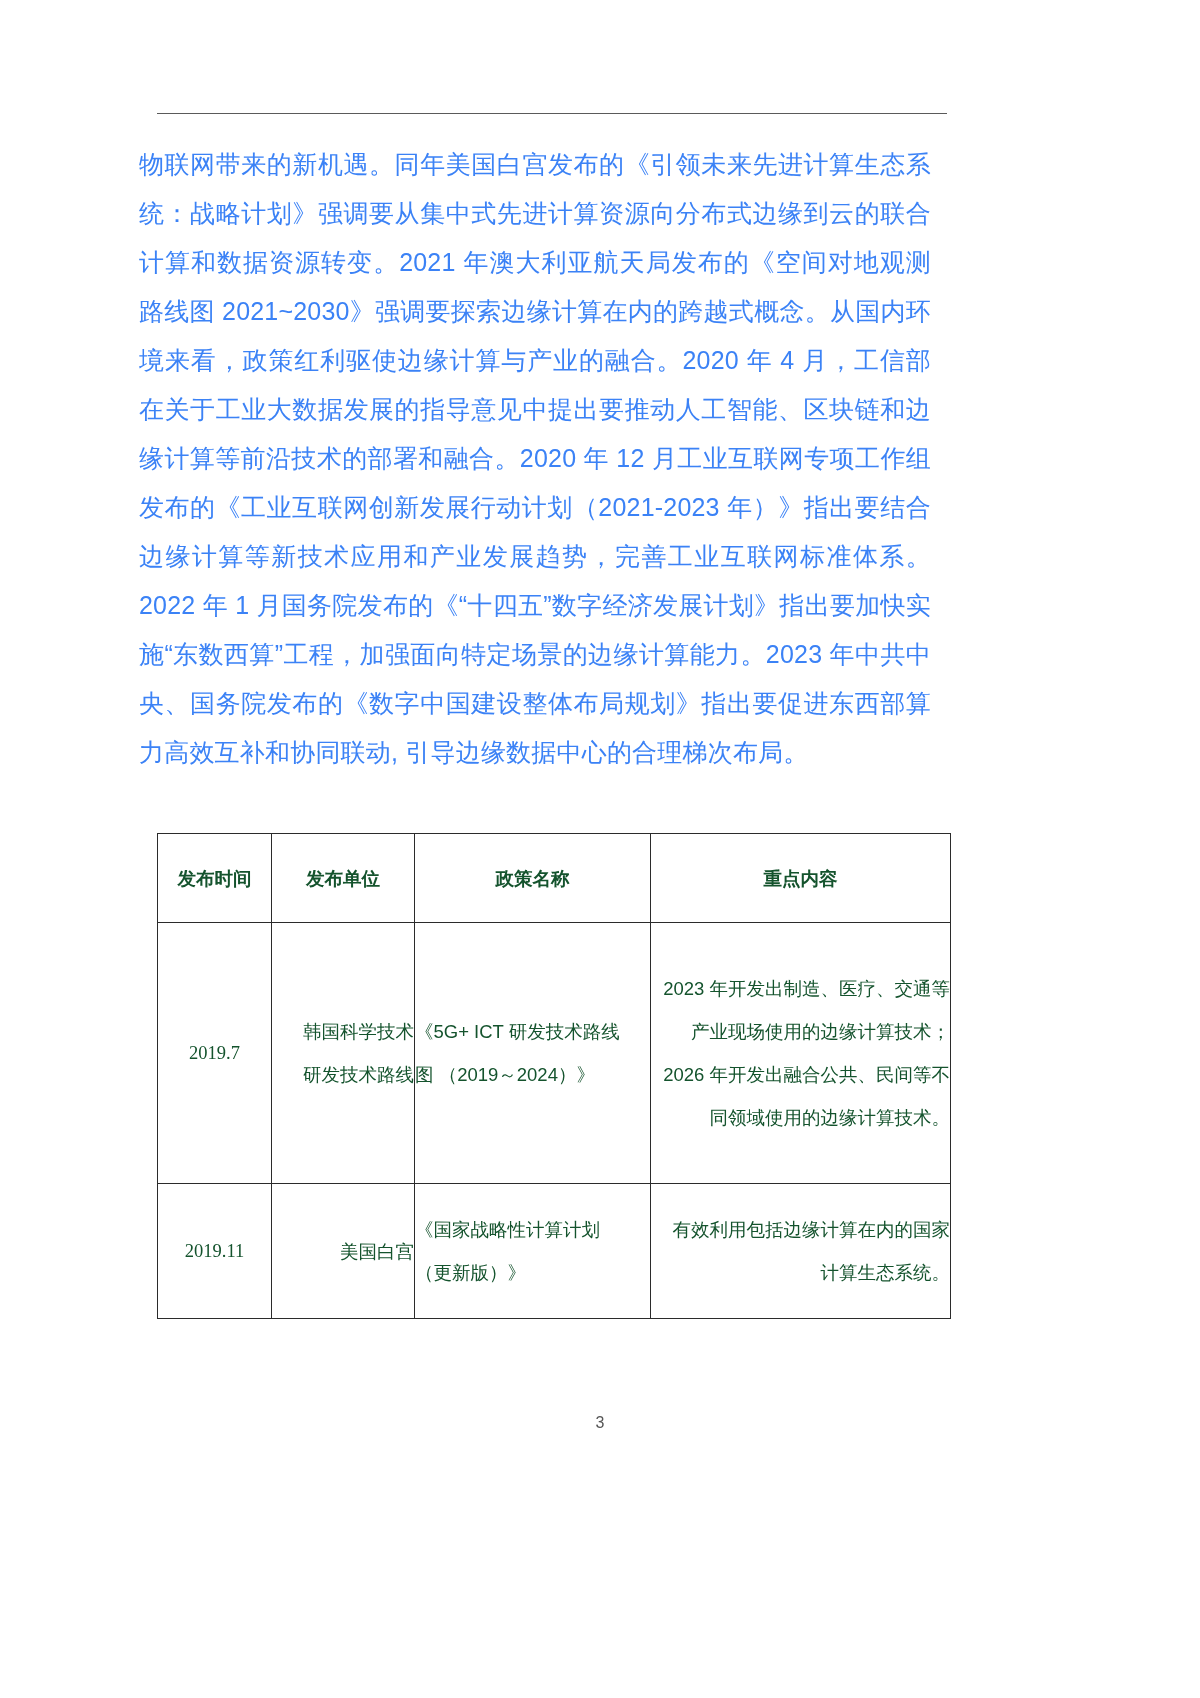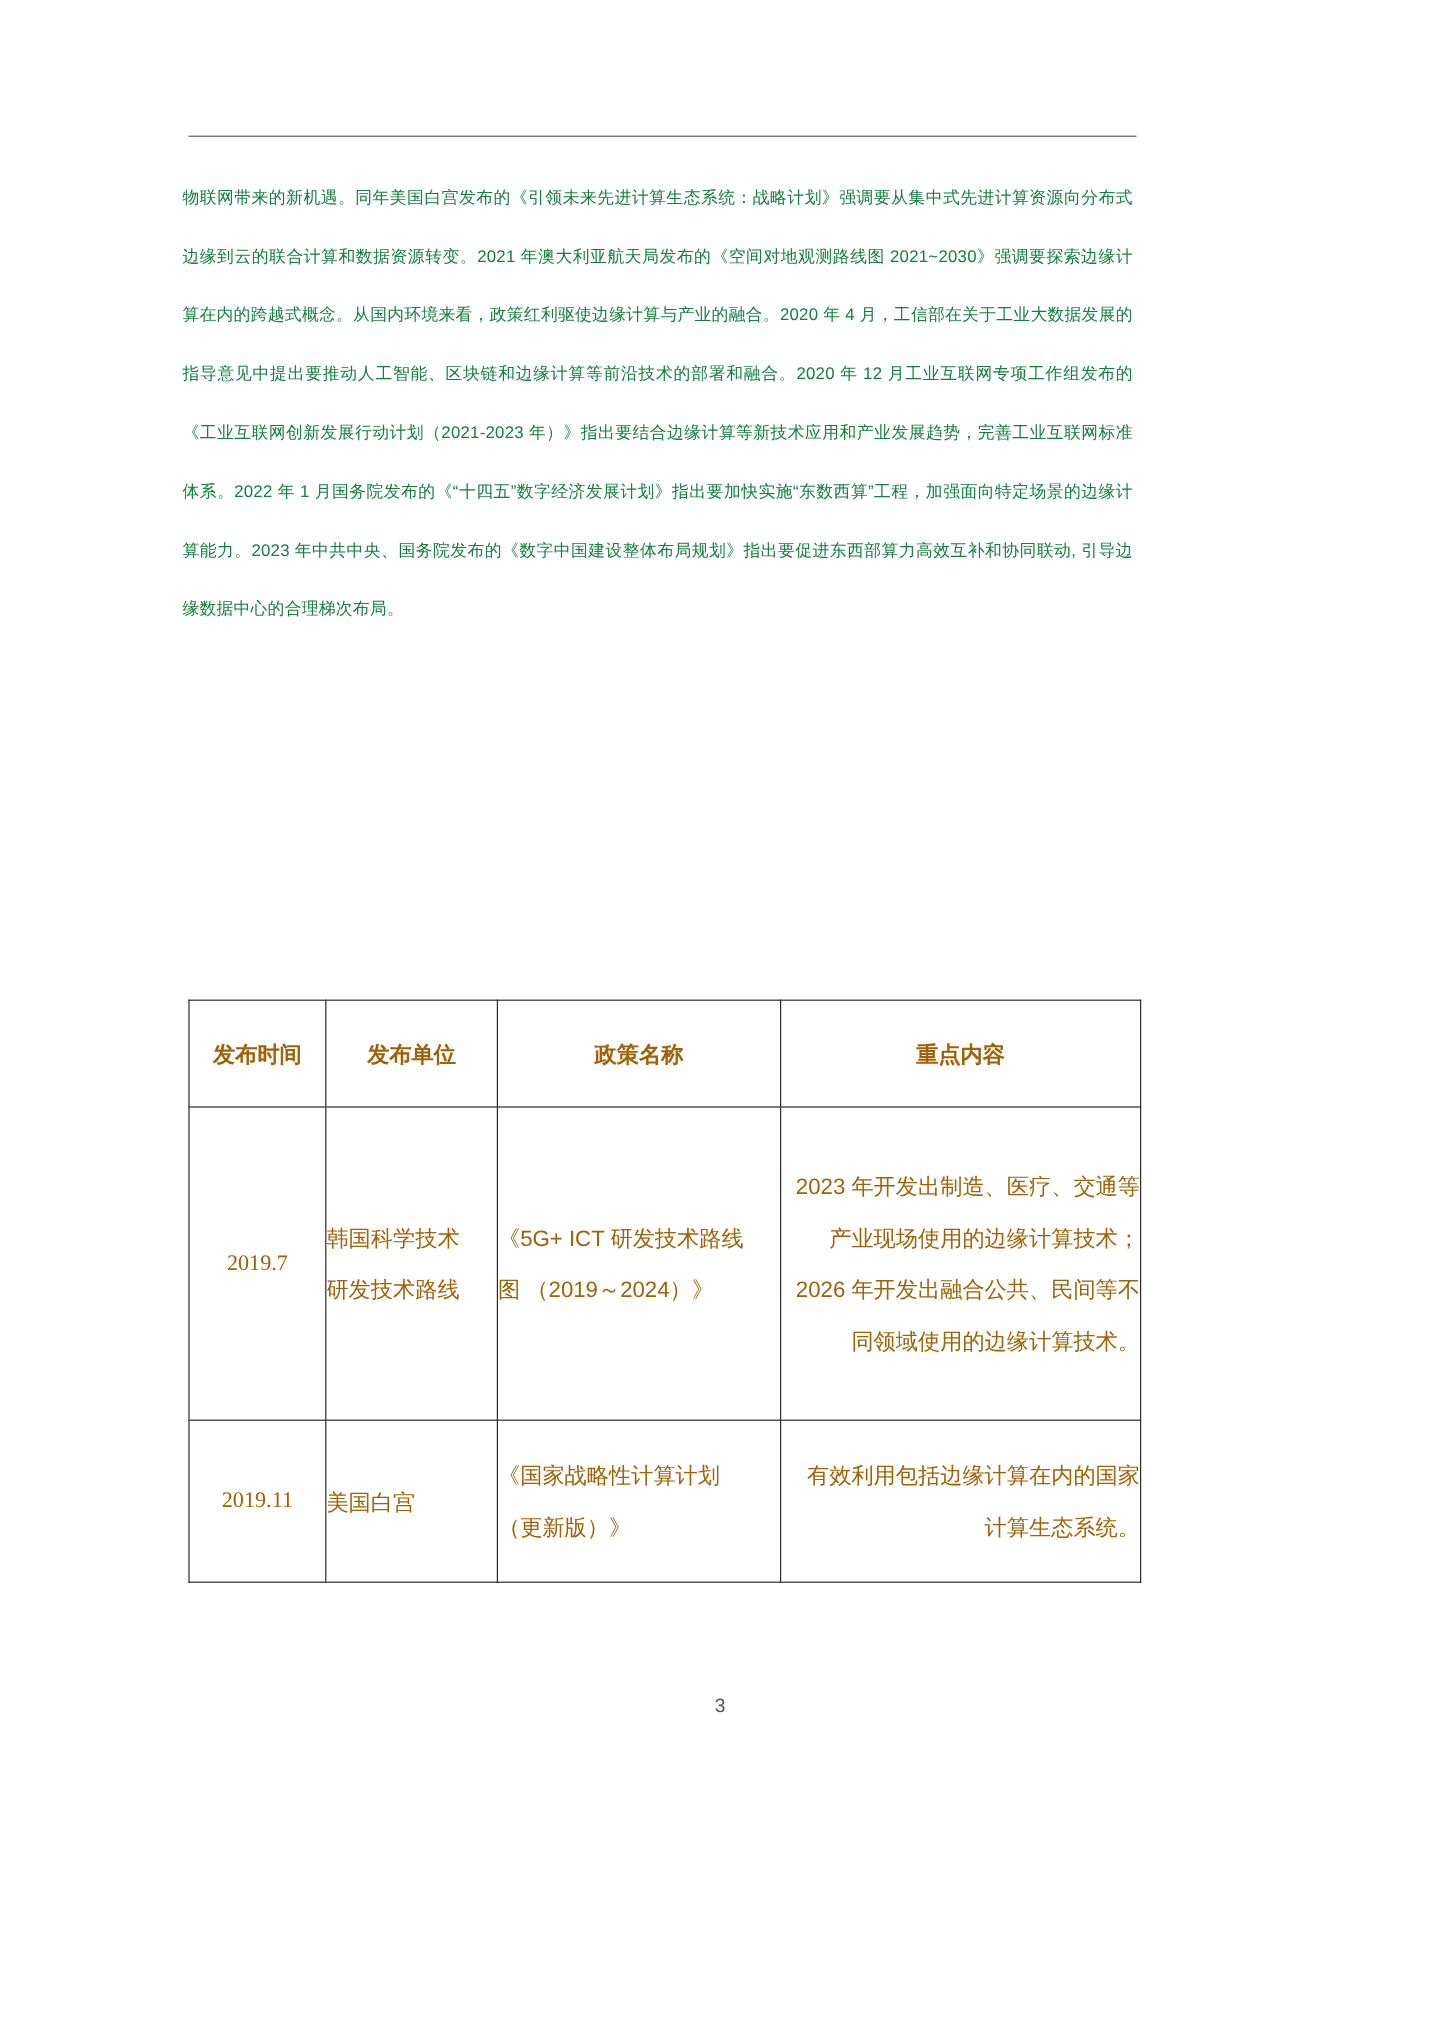--- a/index.html
+++ b/index.html
@@ -28,26 +28,26 @@
     position: absolute;
     left: 157px;
     top: 113px;
     width: 790px;
     height: 1px;
     background: #5a5a5a;
   }
   
   .body-text {
     position: absolute;
-    left: 152px;
+    left: 139px;
     top: 140px;
     width: 792px;
-    font-size: 14px;
+    font-size: 25px;
     line-height: 49px;
-    color: #15803d;
+    color: #3b82f6;
     text-align: justify;
     text-justify: inter-ideograph;
     letter-spacing: 0.2px;
   }
   .body-text p {
     margin: 0;
     text-indent: 0;
   }
   
   .table-caption {
@@ -70,21 +70,21 @@
   }
   table.policy {
     border-collapse: collapse;
     width: 793px;
     table-layout: fixed;
   }
   table.policy th,
   table.policy td {
     border: 1.6px solid #2b2b2b;
     vertical-align: middle;
-    color: #a16207;
+    color: #14532d;
     font-weight: normal;
     font-size: 18.5px;
     line-height: 43px;
     padding: 0;
   }
   table.policy thead th {
     height: 88px;
     text-align: center;
     font-weight: bold;
     font-size: 18.5px;
@@ -93,21 +93,21 @@
   .col-unit   { width: 143px; }
   .col-policy { width: 236px; }
   .col-key    { width: 300px; }
 
   td.c-time {
     text-align: center;
     font-size: 19px;
     font-family: Liberation Serif, serif;
   }
   td.c-unit {
-    text-align: left;
+    text-align: right;
     padding: 0 12px;
   }
   td.c-policy {
     padding: 0 14px;
   }
   td.c-key {
     text-align: right;
     padding: 16px 14px 16px 16px;
     line-height: 43px;
   }

